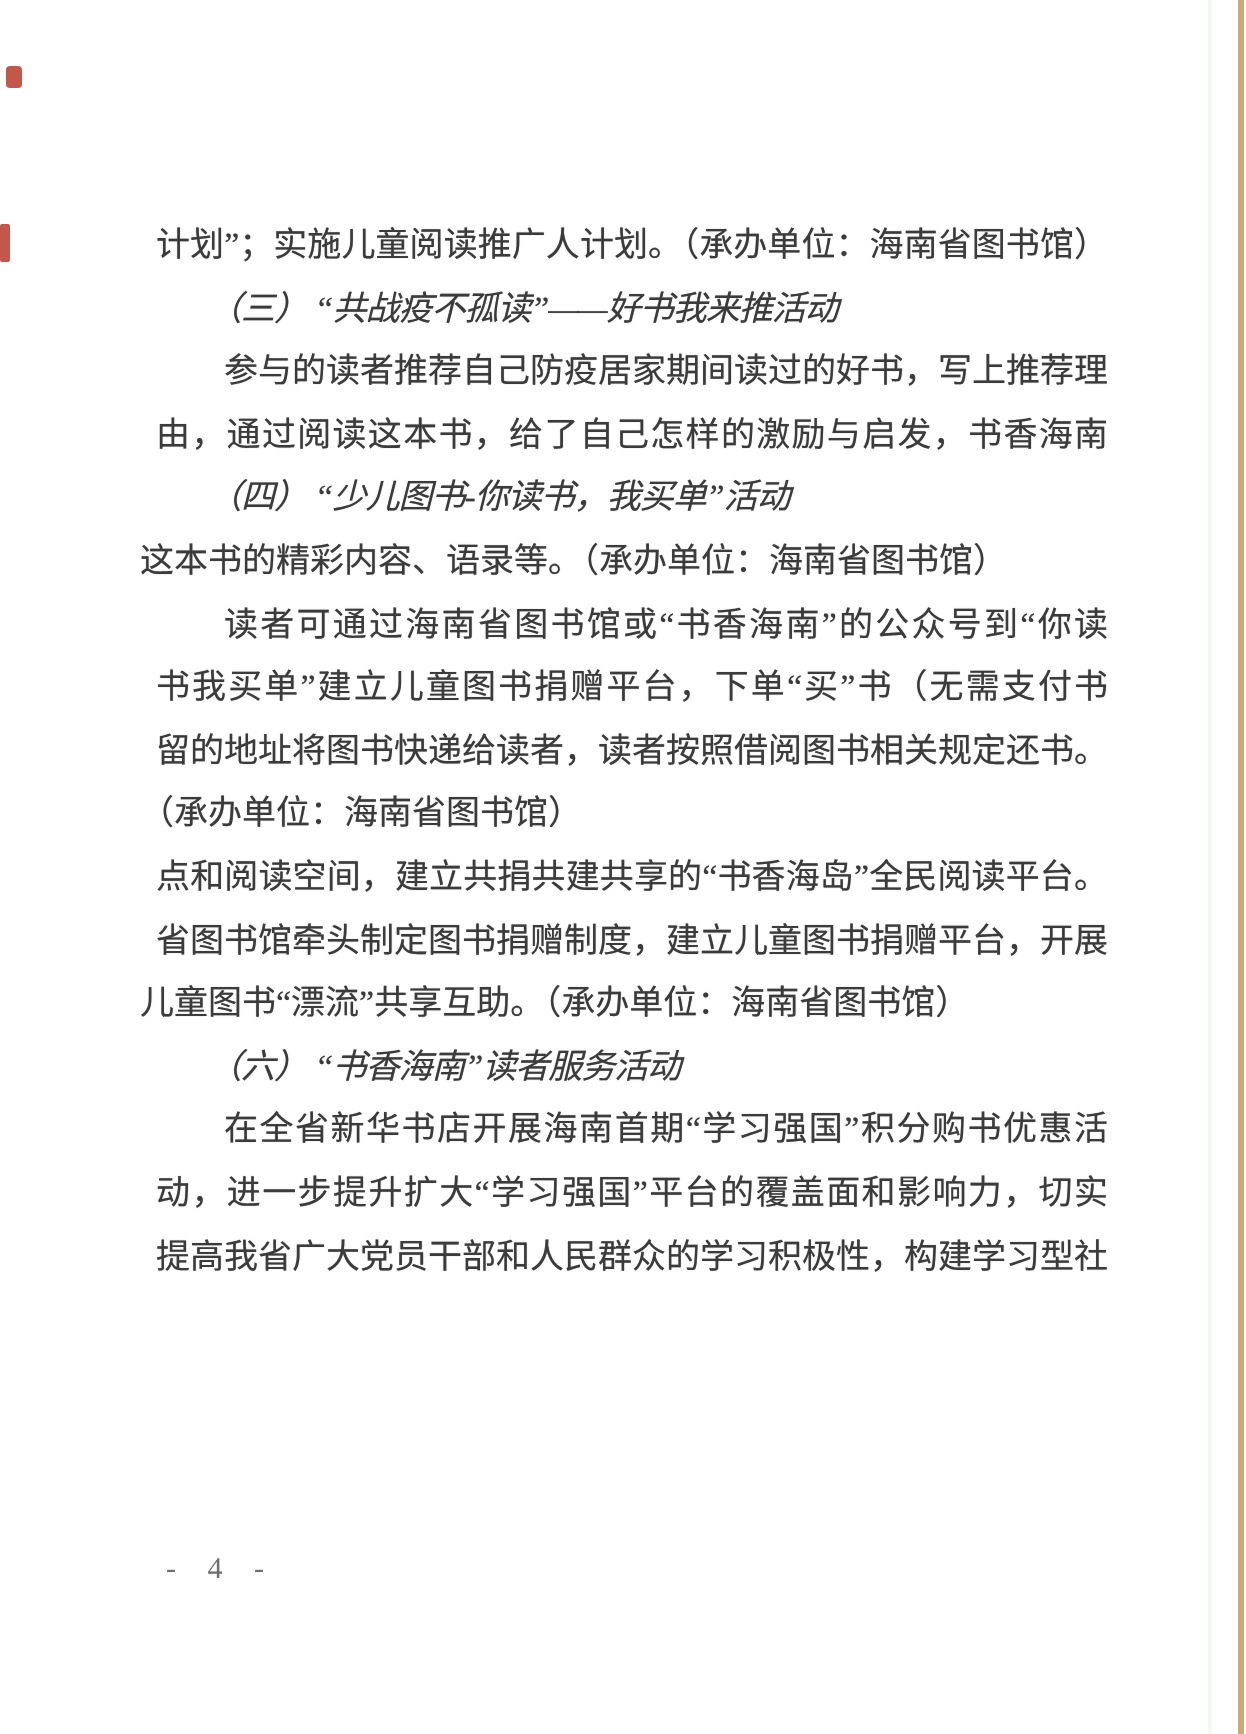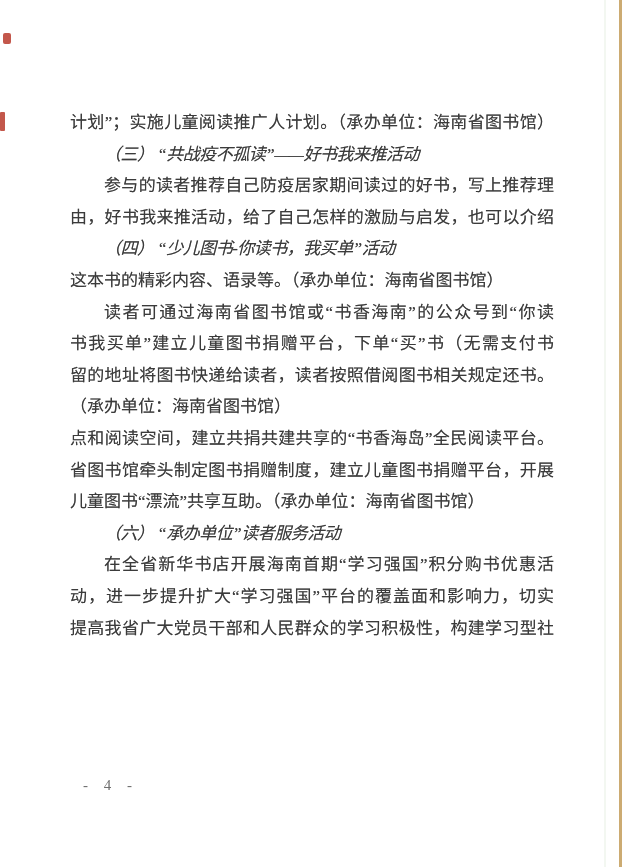--- a/index.html
+++ b/index.html
@@ -28,20 +28,21 @@
   }
   .ln {
     height: 31.6px;
     text-align: justify;
     text-justify: inter-character;
     white-space: nowrap;
   }
   .ln.fill {
     white-space: normal;
     text-align-last: justify;
+    margin-left: 8px;
   }
   .ln.ind { text-indent: 34px; }
   .ln.kai {
     font-style: italic;
     letter-spacing: -0.5px;
     white-space: nowrap;
     text-align: center;
     text-align-last: left;
   }
   
@@ -99,31 +100,31 @@
 
   <div class="edge-cream"></div>
   <div class="edge-tan"></div>
   <div class="speck-a"></div>
   <div class="speck-b"></div>
 
   <div class="doc">
       <div class="ln fill">计划”；实施儿童阅读推广人计划。（承办单位：海南省图书馆）</div>
       <div class="ln kai ind">（三） “共战疫不孤读”——好书我来推活动</div>
       <div class="ln ind fill">参与的读者推荐自己防疫居家期间读过的好书，写上推荐理</div>
-      <div class="ln fill">由，好书我来推活动，给了自己怎样的激励与启发，也可以介绍</div>
+      <div class="ln fill">由，通过阅读这本书，给了自己怎样的激励与启发，书香海南</div>
       <div class="ln kai ind">（四） “少儿图书-你读书，我买单”活动</div>
       <div class="ln">这本书的精彩内容、语录等。（承办单位：海南省图书馆）</div>
       <div class="ln ind fill">读者可通过海南省图书馆或“书香海南”的公众号到“你读</div>
       <div class="ln fill">书我买单”建立儿童图书捐赠平台，下单“买”书（无需支付书</div>
       <div class="ln fill">留的地址将图书快递给读者，读者按照借阅图书相关规定还书。</div>
       <div class="ln">（承办单位：海南省图书馆）</div>
       <div class="ln fill">点和阅读空间，建立共捐共建共享的“书香海岛”全民阅读平台。</div>
       <div class="ln fill">省图书馆牵头制定图书捐赠制度，建立儿童图书捐赠平台，开展</div>
       <div class="ln">儿童图书“漂流”共享互助。（承办单位：海南省图书馆）</div>
-      <div class="ln kai ind">（六） “承办单位”读者服务活动</div>
+      <div class="ln kai ind">（六） “书香海南”读者服务活动</div>
       <div class="ln ind fill">在全省新华书店开展海南首期“学习强国”积分购书优惠活</div>
       <div class="ln fill">动，进一步提升扩大“学习强国”平台的覆盖面和影响力，切实</div>
       <div class="ln fill">提高我省广大党员干部和人民群众的学习积极性，构建学习型社</div>
     </div>
 
   <div class="footer">- 4 -</div>
 
 </div>
 
 </body></html>

